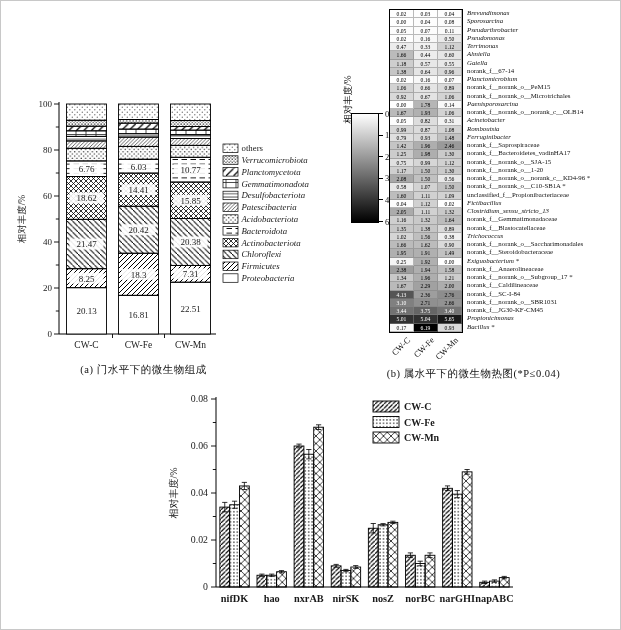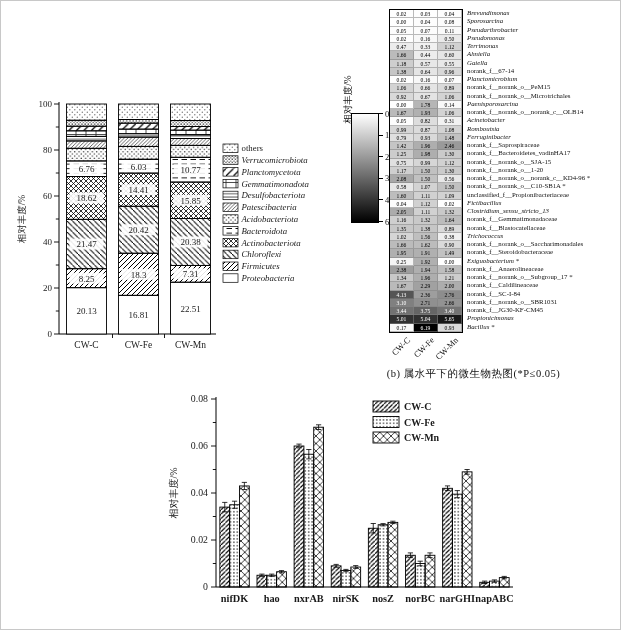--- a/index.html
+++ b/index.html
@@ -197,20 +197,21 @@
       <text x="240.5" y="177.8" font-size="8.8" font-style="italic">Bacteroidota</text>
       <rect x="222" y="182.4" width="15" height="8.5" fill="url(#p-cross)" stroke="#000" stroke-width="0.7"></rect>
       <text x="240.5" y="189.6" font-size="8.8" font-style="italic">Actinobacteriota</text>
       <rect x="222" y="194.2" width="15" height="8.5" fill="url(#p-diagb)" stroke="#000" stroke-width="0.7"></rect>
       <text x="240.5" y="201.39999999999998" font-size="8.8" font-style="italic">Chloroflexi</text>
       <rect x="222" y="206" width="15" height="8.5" fill="url(#p-diagf)" stroke="#000" stroke-width="0.7"></rect>
       <text x="240.5" y="213.2" font-size="8.8" font-style="italic">Firmicutes</text>
       <rect x="222" y="217.8" width="15" height="8.5" fill="#ffffff" stroke="#000" stroke-width="0.7"></rect>
       <text x="240.5" y="225" font-size="8.8" font-style="italic">Proteobacteria</text>
     </svg>
+  <div class="caption caption-a">(a) 门水平下的微生物组成</div>
 
   <div id="panel-b">
     <div id="cb-label">相对丰度/%</div>
     <div id="colorbar"></div>
     <div id="cb-ticks">
         <div class="cb-mark" style="left: 47px; top: 112px;"></div>
         <div class="cb-tlabel" style="left: 54px; top: 107.5px;">0</div>
         <div class="cb-mark" style="left: 47px; top: 133.6px;"></div>
         <div class="cb-tlabel" style="left: 54px; top: 129.1px;">1.24</div>
         <div class="cb-mark" style="left: 47px; top: 155.2px;"></div>
@@ -381,21 +382,21 @@
         <div class="hm-label">norank_f__JG30-KF-CM45</div>
         <div class="hm-label" style="font-style: italic;">Propionicimonas</div>
         <div class="hm-label" style="font-style: italic;">Bacillus *</div>
       </div>
     <div id="hm-xlabels">
         <span class="hm-xlabel" style="left: 74px; top: 334px;">CW-C</span>
         <span class="hm-xlabel" style="left: 98px; top: 334px;">CW-Fe</span>
         <span class="hm-xlabel" style="left: 122px; top: 334px;">CW-Mn</span>
       </div>
   </div>
-  <div class="caption caption-b">(b) 属水平下的微生物热图(*P≤0.05)</div>
+  <div class="caption caption-b">(b) 属水平下的微生物热图(*P≤0.04)</div>
 
   <svg id="svg-c" width="621" height="228" viewBox="0 0 621 228">
       <path d="M215,6V196H512" stroke="#000" fill="none" stroke-width="1"></path>
       <line x1="215" y1="196" x2="210" y2="196" stroke="#000" stroke-width="0.9"></line>
       <text x="207" y="199.4" text-anchor="end" font-size="9.8">0</text>
       <line x1="215" y1="172.5" x2="211.8" y2="172.5" stroke="#000" stroke-width="0.9"></line>
       <line x1="215" y1="149" x2="210" y2="149" stroke="#000" stroke-width="0.9"></line>
       <text x="207" y="152.4" text-anchor="end" font-size="9.8">0.02</text>
       <line x1="215" y1="125.5" x2="211.8" y2="125.5" stroke="#000" stroke-width="0.9"></line>
       <line x1="215" y1="102" x2="210" y2="102" stroke="#000" stroke-width="0.9"></line>

